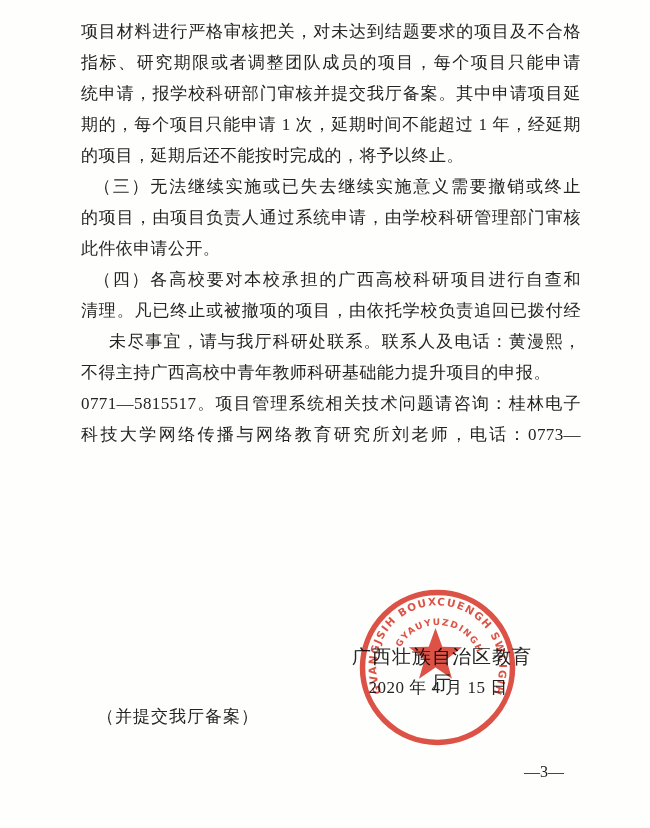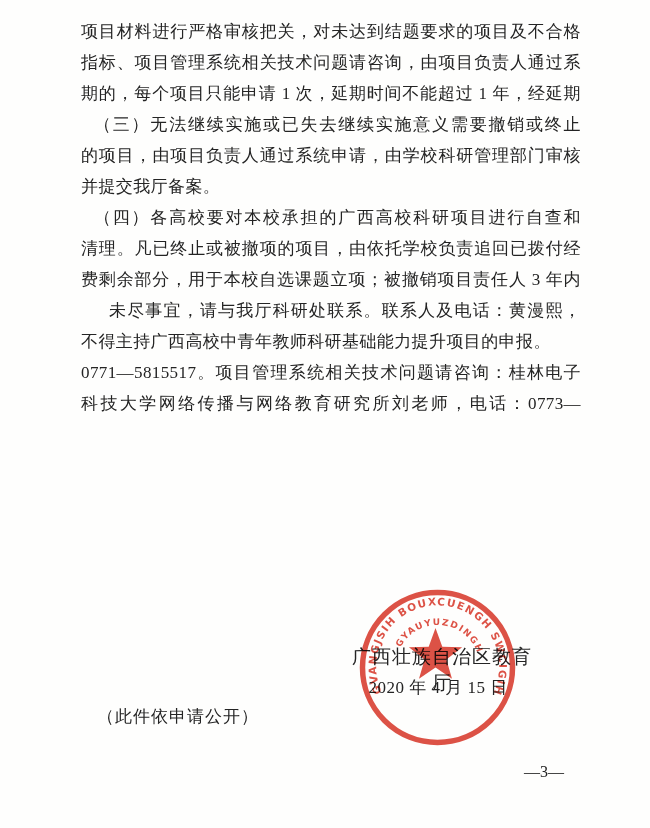--- a/index.html
+++ b/index.html
@@ -83,38 +83,39 @@
     font-weight: 600;
   }
 </style>
 </head>
 <body>
 
 <div class="page">
 
   <main class="body-text">
     <p class="ln jf">项目材料进行严格审核把关，对未达到结题要求的项目及不合格</p>
-    <p class="ln jf">指标、项目管理系统相关技术问题请咨询，由项目负责人通过系</p>
+    <p class="ln jf">指标、研究期限或者调整团队成员的项目，每个项目只能申请</p>
+    <p class="ln jf">统申请，报学校科研部门审核并提交我厅备案。其中申请项目延</p>
     <p class="ln jf">期的，每个项目只能申请 1 次，延期时间不能超过 1 年，经延期</p>
+    <p class="ln">的项目，延期后还不能按时完成的，将予以终止。</p>
     <p class="ln jf ind">（三）无法继续实施或已失去继续实施意义需要撤销或终止</p>
     <p class="ln jf">的项目，由项目负责人通过系统申请，由学校科研管理部门审核</p>
-    <p class="ln">并提交我厅备案。</p>
+    <p class="ln">此件依申请公开。</p>
     <p class="ln jf ind">（四）各高校要对本校承担的广西高校科研项目进行自查和</p>
     <p class="ln jf">清理。凡已终止或被撤项的项目，由依托学校负责追回已拨付经</p>
-    <p class="ln jf">费剩余部分，用于本校自选课题立项；被撤销项目责任人 3 年内</p>
     <p class="ln jf ind2">未尽事宜，请与我厅科研处联系。联系人及电话：黄漫熙，</p>
     <p class="ln">不得主持广西高校中青年教师科研基础能力提升项目的申报。</p>
     <p class="ln jf">0771—5815517。项目管理系统相关技术问题请咨询：桂林电子</p>
     <p class="ln jf">科技大学网络传播与网络教育研究所刘老师，电话：0773—</p>
   </main>
 
   <div class="sig-org">广西壮族自治区教育厅</div>
   <div class="sig-date">2020 年 4 月 15 日</div>
 
-  <div class="disclosure">（此件依申请公开）</div>
+  <div class="disclosure">（并提交我厅备案）</div>
   <div class="page-num">—3—</div>
 
   <svg class="stamp" viewBox="0 0 163 163" xmlns="http://www.w3.org/2000/svg">
     <defs>
       <path id="ringPath" d="M 26.2 107.3 A 61.5 61.5 0 1 1 137.2 107.3" fill="none"></path>
       <path id="innerPath" d="M 42.0 67.2  A 42 42 0 0 1 121.4 67.2" fill="none"></path>
     </defs>
     <circle cx="81.5" cy="81.5" r="75" fill="none" stroke="#d93a2c" stroke-width="5.5"></circle>
     <path fill="#d93a2c" d="M 79.5 42 L 86.3 60.7 L 106.1 61.3 L 90.4 73.6 L 96 92.7 L 79.5 81.5 L 63 92.7 L 68.6 73.6 L 52.9 61.3 L 72.7 60.7 Z"></path>
     <text font-size="10.5" fill="#d93a2c" letter-spacing="1.4">

